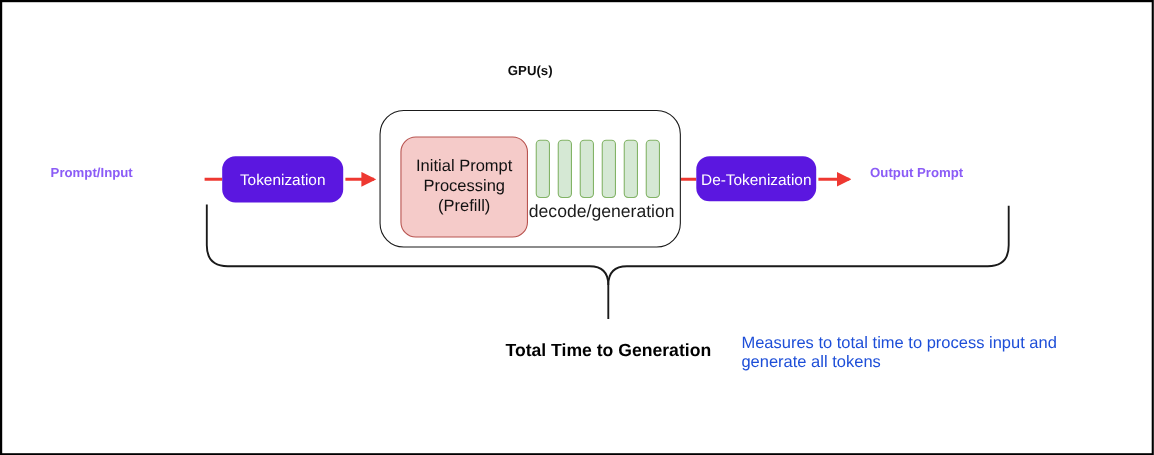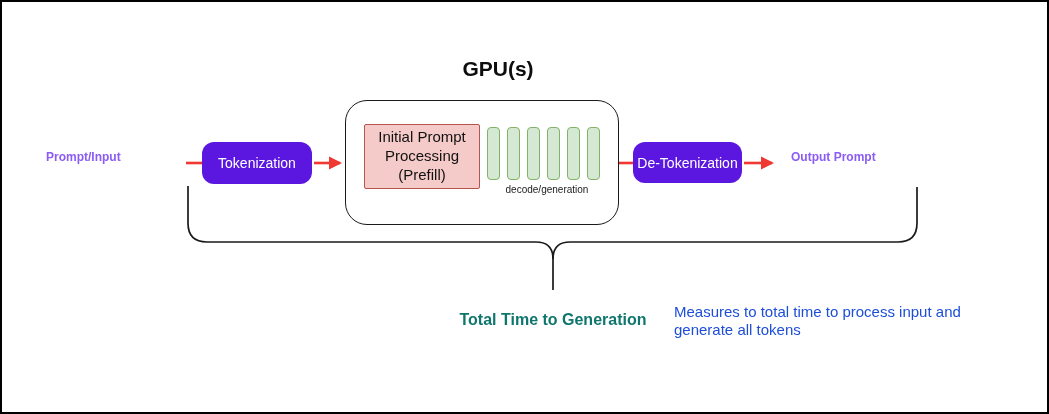--- a/index.html
+++ b/index.html
@@ -33,33 +33,33 @@
     border-radius: 12px;
   }
   .gpu-container {
     left: 343px; top: 98px;
     width: 274px; height: 125px;
     border: 1.6px solid var(--line-black, #1a1a1a);
     border-radius: 22px;
     background: #ffffff;
   }
   .gpu-title {
-    left: 359px; top: 55px;
+    left: 343px; top: 55px;
     width: 274px;
     text-align: center;
     font-weight: bold;
-    font-size: 21px;
+    font-size: 12px;
     color: #0d0d0d;
   }
   .prefill-box {
     left: 362px; top: 122px;
-    width: 116px; height: 65px;
+    width: 116px; height: 92px;
     background: var(--prefill-fill, #f5cbc9);
     border: 1.6px solid var(--prefill-border, #b85450);
-    border-radius: 2px;
+    border-radius: 14px;
     display: flex;
     align-items: center;
     justify-content: center;
     text-align: center;
     font-size: 15px;
     line-height: 1.25;
     color: #111111;
     padding: 2px 5px;
   }
   .decode-bars {
@@ -72,31 +72,31 @@
     width: 13px;
     height: 53px;
     background: var(--bar-fill, #d5e8d4);
     border: 1.5px solid var(--bar-border, #82b366);
     border-radius: 4px;
   }
   .decode-label {
     left: 478px; top: 182px;
     width: 134px;
     text-align: center;
-    font-size: 10px;
+    font-size: 16px;
     color: #1b1b1b;
     white-space: nowrap;
   }
   .total-time-label {
     left: 415px; top: 309px;
     width: 272px;
     text-align: center;
     font-weight: bold;
     font-size: 16px;
-    color: #0f766e;
+    color: #000000;
     white-space: nowrap;
   }
   .measures-note {
     left: 672px; top: 301px;
     width: 334px;
     font-size: 15px;
     line-height: 1.22;
     color: #1d4ed8;
   }
   svg.layer {

